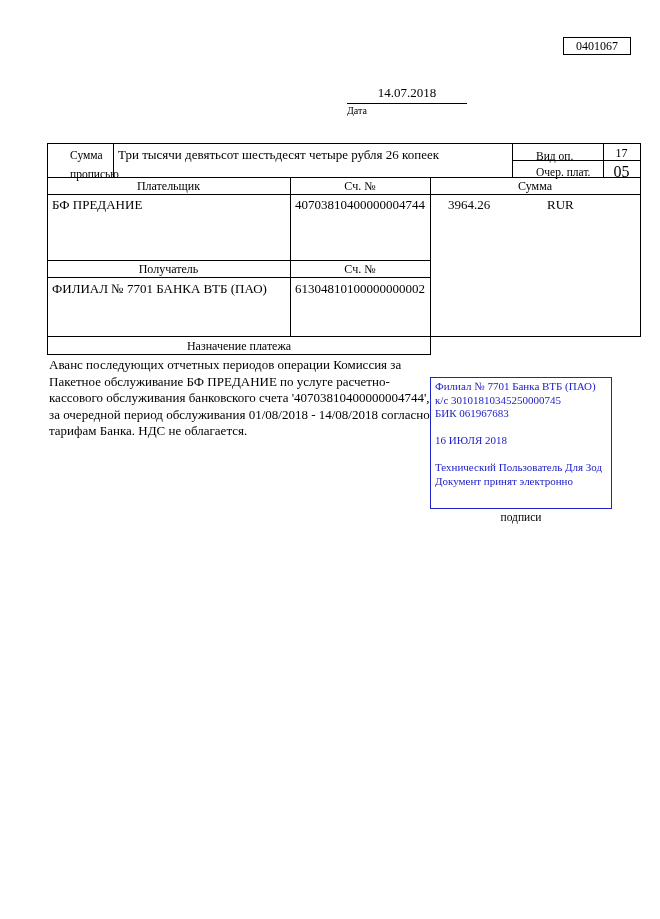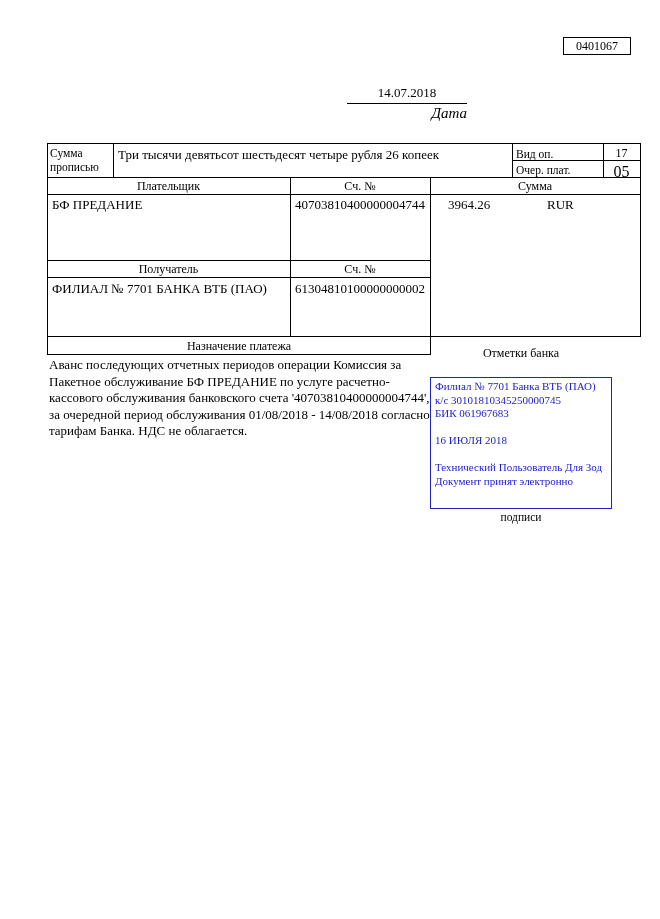--- a/index.html
+++ b/index.html
@@ -16,22 +16,22 @@
   .vl { position: absolute; width: 1px; background: #000; }
   .txt { position: absolute; white-space: nowrap; }
   .form-code {
     position: absolute; left: 563px; top: 37px; width: 68px; height: 18px;
     border: 1px solid #000; box-sizing: border-box;
     font-size: 12px; line-height: 16px; text-align: center;
   }
   .title { position: absolute; left: 55px; top: 85px; font-size: 13.5px; font-weight: bold; white-space: nowrap; }
   .date-value { position: absolute; left: 347px; top: 85px; width: 120px; text-align: center; font-size: 13px; }
   .date-line  { position: absolute; left: 347px; top: 103px; width: 120px; height: 1px; background: #000; }
-  .date-label { position: absolute; left: 347px; top: 105px; width: 120px; text-align: right; font-size: 15px; font-style: italic; }
-  .lbl-small { font-size: 11.5px; line-height: 14px; }
+  .date-label { position: absolute; left: 347px; top: 105px; width: 120px; text-align: left; font-size: 10px; }
+  .lbl-small { font-size: 11.5px; line-height: 19px; margin-left: 20px; }
   .hdr { position: absolute; text-align: center; font-size: 12px; white-space: nowrap; }
   .body13 { font-size: 13px; }
   .wrap { white-space: normal; }
   .purpose {
     position: absolute; left: 49px; top: 357px; width: 392px;
     font-size: 13px; line-height: 16.5px; white-space: normal;
   }
   .stamp {
     position: absolute; left: 430px; top: 377px; width: 182px; height: 132px;
     border: 1px solid #2121c8; box-sizing: border-box;
@@ -86,21 +86,20 @@
 
   <div class="hdr" style="left:47px;top:262px;width:243px">Получатель</div>
   <div class="hdr" style="left:290px;top:262px;width:140px">Сч. №</div>
 
   <div class="txt body13" style="left:52px;top:281px">ФИЛИАЛ № 7701 БАНКА ВТБ (ПАО)</div>
   <div class="txt body13" style="left:295px;top:281px">61304810100000000002</div>
 
   <div class="hdr" style="left:47px;top:339px;width:384px">Назначение платежа</div>
   <div class="purpose">Аванс последующих отчетных периодов операции Комиссия за Пакетное обслуживание БФ ПРЕДАНИЕ по услуге расчетно-кассового обслуживания банковского счета '40703810400000004744', за очередной период обслуживания 01/08/2018 - 14/08/2018 согласно тарифам Банка. НДС не облагается.</div>
 
-  <div class="hdr" style="left:430px;top:346px;width:182px">Отметки банка</div>
 
   <div class="stamp">
     <div class="stamp-line">Филиал № 7701 Банка ВТБ (ПАО)</div>
     <div class="stamp-line">к/с 30101810345250000745</div>
     <div class="stamp-line">БИК 061967683</div>
     <div class="stamp-line"></div>
     <div class="stamp-line">16 ИЮЛЯ 2018</div>
     <div class="stamp-line"></div>
     <div class="stamp-line">Технический Пользователь Для Зод</div>
     <div class="stamp-line">Документ принят электронно</div>

